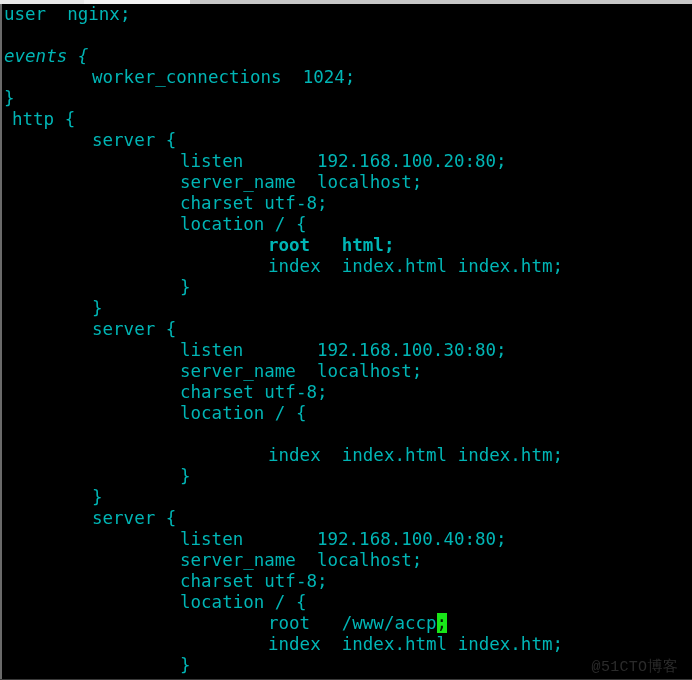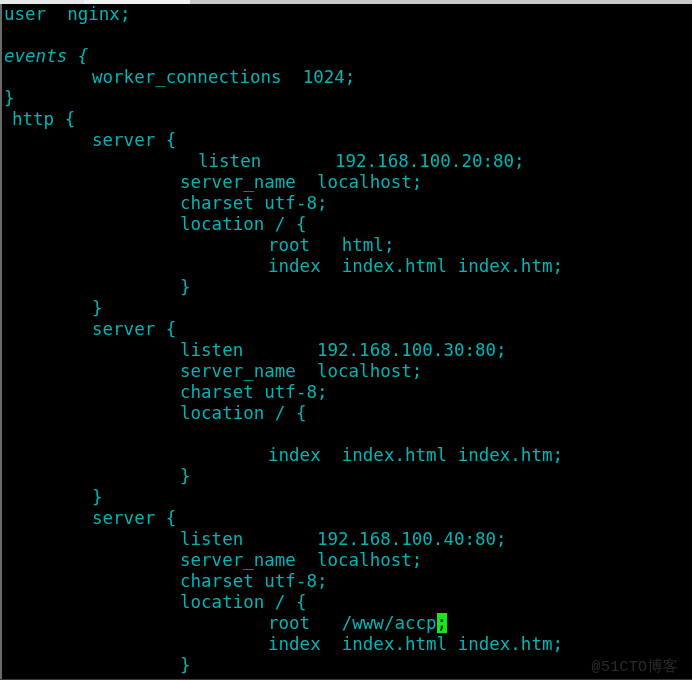--- a/index.html
+++ b/index.html
@@ -107,25 +107,25 @@
   <div id="bottom-border"></div>
 
   <div id="terminal">
 
   <div class="code-line" style="top: 0px; left: 2px;"><span>user  nginx;</span></div>
       <div class="code-line" style="top: 42px; left: 2px; font-style: italic;"><span>events {</span></div>
       <div class="code-line" style="top: 63px; left: 90px;"><span>worker_connections  1024;</span></div>
       <div class="code-line" style="top: 84px; left: 2px;"><span>}</span></div>
       <div class="code-line" style="top: 105px; left: 2px; margin-left: 8px;"><span>http {</span></div>
       <div class="code-line" style="top: 126px; left: 90px;"><span>server {</span></div>
-      <div class="code-line" style="top: 147px; left: 196px;"><span>listen       192.168.100.20:80;</span></div>
+      <div class="code-line" style="top: 147px; left: 178px;"><span>listen       192.168.100.20:80;</span></div>
       <div class="code-line" style="top: 168px; left: 178px;"><span>server_name  localhost;</span></div>
       <div class="code-line" style="top: 189px; left: 178px;"><span>charset utf-8;</span></div>
       <div class="code-line" style="top: 210px; left: 178px;"><span>location / {</span></div>
-      <div class="code-line" style="top: 231px; left: 266px;"><span>root   html;</span></div>
+      <div class="code-line" style="top: 231px; left: 266px; font-weight: bold;"><span>root   html;</span></div>
       <div class="code-line" style="top: 252px; left: 266px;"><span>index  index.html index.htm;</span></div>
       <div class="code-line" style="top: 273px; left: 178px;"><span>}</span></div>
       <div class="code-line" style="top: 294px; left: 90px;"><span>}</span></div>
       <div class="code-line" style="top: 315px; left: 90px;"><span>server {</span></div>
       <div class="code-line" style="top: 336px; left: 178px;"><span>listen       192.168.100.30:80;</span></div>
       <div class="code-line" style="top: 357px; left: 178px;"><span>server_name  localhost;</span></div>
       <div class="code-line" style="top: 378px; left: 178px;"><span>charset utf-8;</span></div>
       <div class="code-line" style="top: 399px; left: 178px;"><span>location / {</span></div>
       <div class="code-line" style="top: 441px; left: 266px;"><span>index  index.html index.htm;</span></div>
       <div class="code-line" style="top: 462px; left: 178px;"><span>}</span></div>

